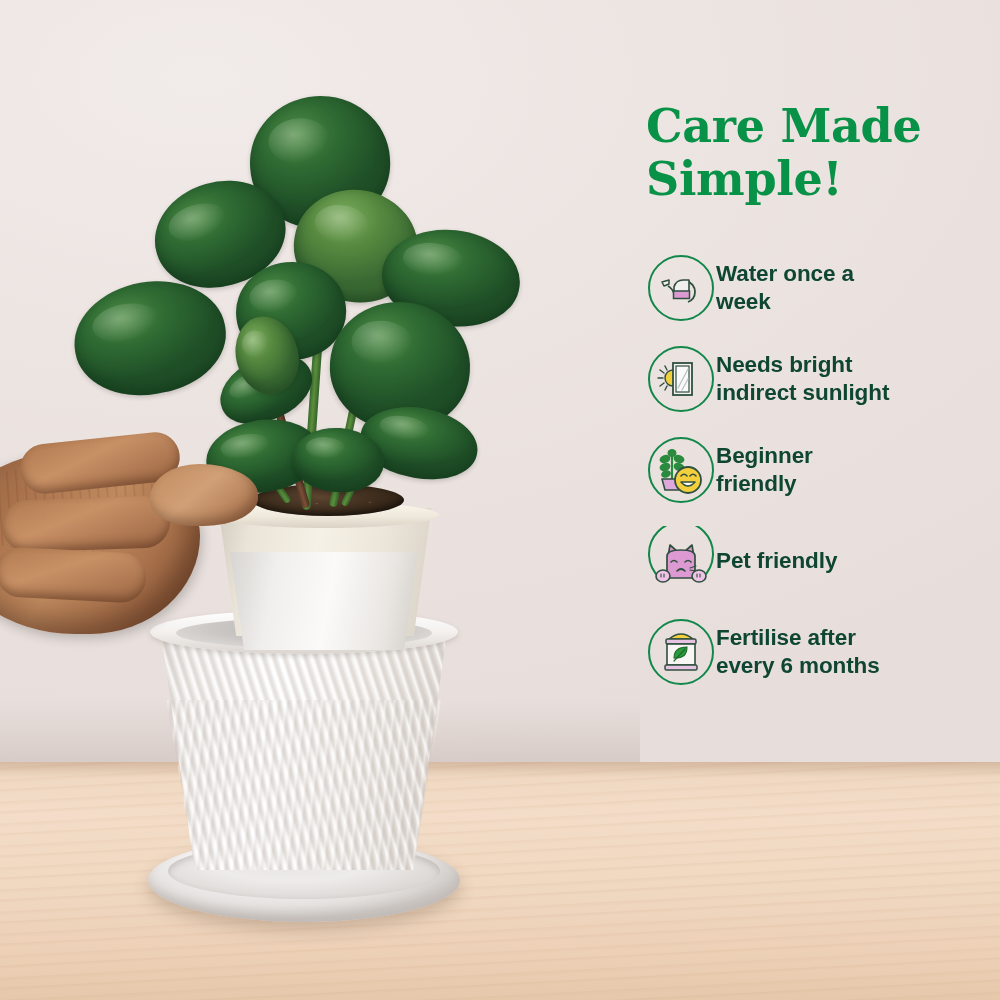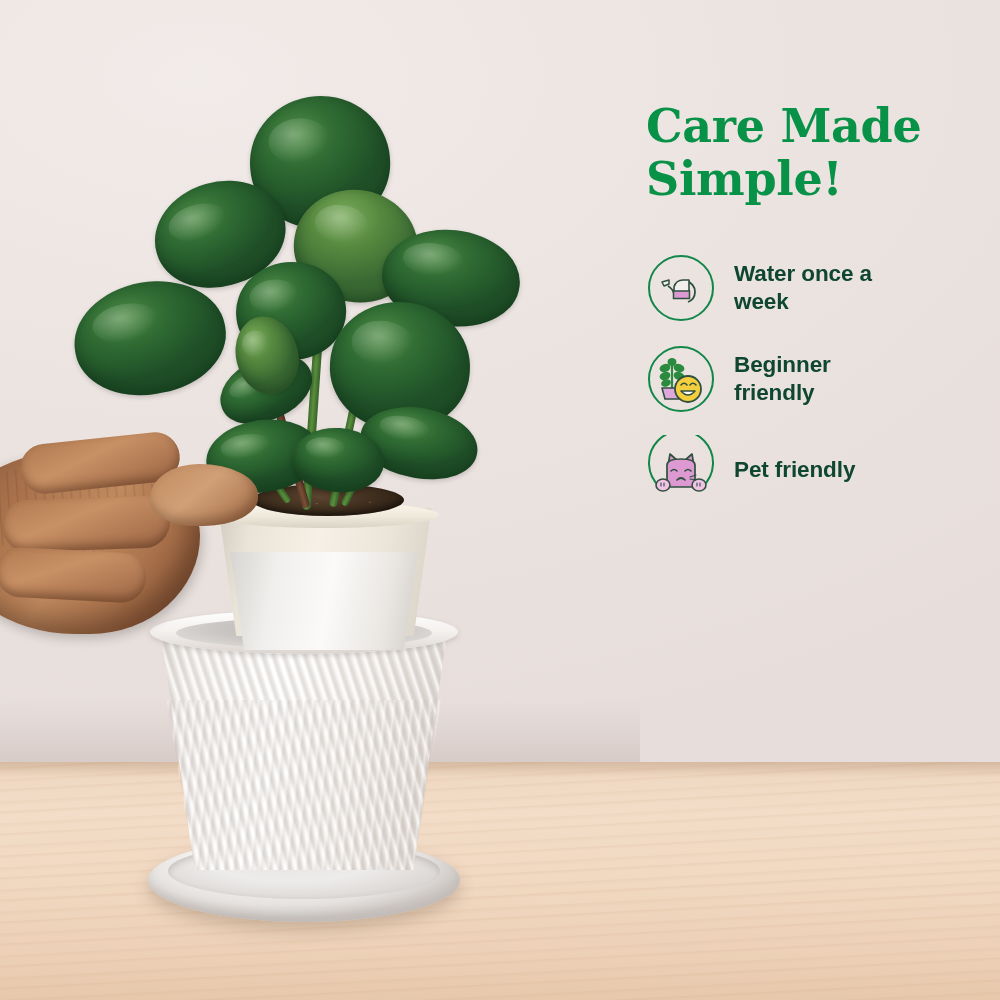--- a/index.html
+++ b/index.html
@@ -241,21 +241,21 @@
   .headline {
     color: #089247;
     font-family: "DejaVu Serif", serif;
     font-weight: 700;
     font-size: 46px;
     line-height: 1.16;
     letter-spacing: -0.3px;
     margin-bottom: 46px;
   }
   .care-list { display: flex; flex-direction: column; gap: 21px; }
-  .care-item { display: flex; align-items: center; gap: 18px; }
+  .care-item { display: flex; align-items: center; }
 
   .icon-circle {
     flex: 0 0 auto;
     width: 70px; height: 70px;
     position: relative;
   }
   .icon-circle svg { display: block; width: 70px; height: 70px; }
 
   .care-label {
     color: #0e4632;
@@ -339,20 +339,43 @@
             <path d="M16 29 l7 -2 l0 4 l-5 2 z" fill="#f2f0ef" stroke="#2f4f3f" stroke-width="1.5" stroke-linejoin="round"></path>
             <path d="M22 33 q5 3 6 8" fill="none" stroke="#2f4f3f" stroke-width="1.6"></path>
             <path d="M28 34 q2 -7 9 -7 l6 0 l0 18 l-15 0 z" fill="#f2f0ef" stroke="#2f4f3f" stroke-width="1.6" stroke-linejoin="round"></path>
             <rect x="27.5" y="38" width="16" height="7.5" fill="#dd9ad2" stroke="#2f4f3f" stroke-width="1.5"></rect>
           </svg>
         </div>
         <div class="care-label">Water once a
 week</div>
       </div>
 
+      <div class="care-item">
+        <div class="icon-circle">
+          <svg viewBox="0 0 70 70" aria-hidden="true">
+            <circle cx="35" cy="35" r="32" fill="none" stroke="#12874a" stroke-width="2"></circle>
+            <g stroke="#2f4f3f" stroke-width="1.4" stroke-linecap="round">
+              <line x1="12" y1="34" x2="17" y2="34"></line>
+              <line x1="14" y1="26" x2="18" y2="29"></line>
+              <line x1="14" y1="42" x2="18" y2="39"></line>
+              <line x1="19" y1="22" x2="21" y2="26"></line>
+              <line x1="19" y1="46" x2="21" y2="42"></line>
+            </g>
+            <circle cx="27" cy="34" r="8" fill="#f3cf3e" stroke="#2f4f3f" stroke-width="1.4"></circle>
+            <rect x="27" y="19" width="19" height="32" fill="#f4f3f2" stroke="#2f4f3f" stroke-width="1.8"></rect>
+            <rect x="30" y="22" width="13" height="26" fill="#fafafa" stroke="#2f4f3f" stroke-width="1.2"></rect>
+            <g stroke="#b9c3c0" stroke-width="1.3" stroke-linecap="round">
+              <line x1="32" y1="44" x2="42" y2="25"></line>
+              <line x1="36" y1="46" x2="42" y2="35"></line>
+            </g>
+          </svg>
+        </div>
+        <div class="care-label">Needs bright
+indirect sunlight</div>
+      </div>
 
       <div class="care-item">
         <div class="icon-circle">
           <svg viewBox="0 0 70 70" aria-hidden="true">
             <circle cx="35" cy="35" r="32" fill="none" stroke="#12874a" stroke-width="2"></circle>
             <path d="M26 44 L26 20" fill="none" stroke="#2a8a3e" stroke-width="2.2" stroke-linecap="round"></path>
             <g fill="#2a8a3e">
               <ellipse cx="26" cy="18" rx="4.5" ry="4"></ellipse>
               <ellipse cx="19" cy="24" rx="5.5" ry="4" transform="rotate(-18 19 24)"></ellipse>
               <ellipse cx="33" cy="24" rx="5.5" ry="4" transform="rotate(18 33 24)"></ellipse>
@@ -391,16 +414,31 @@
               <line x1="15" y1="48" x2="15" y2="51"></line>
               <line x1="18" y1="48" x2="18" y2="51"></line>
               <line x1="51" y1="48" x2="51" y2="51"></line>
               <line x1="54" y1="48" x2="54" y2="51"></line>
             </g>
           </svg>
         </div>
         <div class="care-label">Pet friendly</div>
       </div>
 
+      <div class="care-item">
+        <div class="icon-circle">
+          <svg viewBox="0 0 70 70" aria-hidden="true">
+            <circle cx="35" cy="35" r="32" fill="none" stroke="#12874a" stroke-width="2"></circle>
+            <path d="M23 22 q12 -10 24 0 z" fill="#f3cf3e" stroke="#2f4f3f" stroke-width="1.6" stroke-linejoin="round"></path>
+            <rect x="20" y="22" width="30" height="5" rx="1.5" fill="#e7c3e2" stroke="#2f4f3f" stroke-width="1.5"></rect>
+            <rect x="21" y="27" width="28" height="21" fill="#f7f6f5" stroke="#2f4f3f" stroke-width="1.6"></rect>
+            <rect x="19" y="48" width="32" height="5" rx="1.5" fill="#e7c3e2" stroke="#2f4f3f" stroke-width="1.5"></rect>
+            <path d="M41 30 q-13 0 -13 11 q13 1 13 -11 z" fill="#2a9a3e" stroke="#1d6b2c" stroke-width="1.1"></path>
+            <line x1="28" y1="44" x2="39" y2="32" stroke="#1d6b2c" stroke-width="1.2" stroke-linecap="round"></line>
+          </svg>
+        </div>
+        <div class="care-label">Fertilise after
+every 6 months</div>
+      </div>
 
     </div>
   </div>
 </div>
 
 </body></html>

